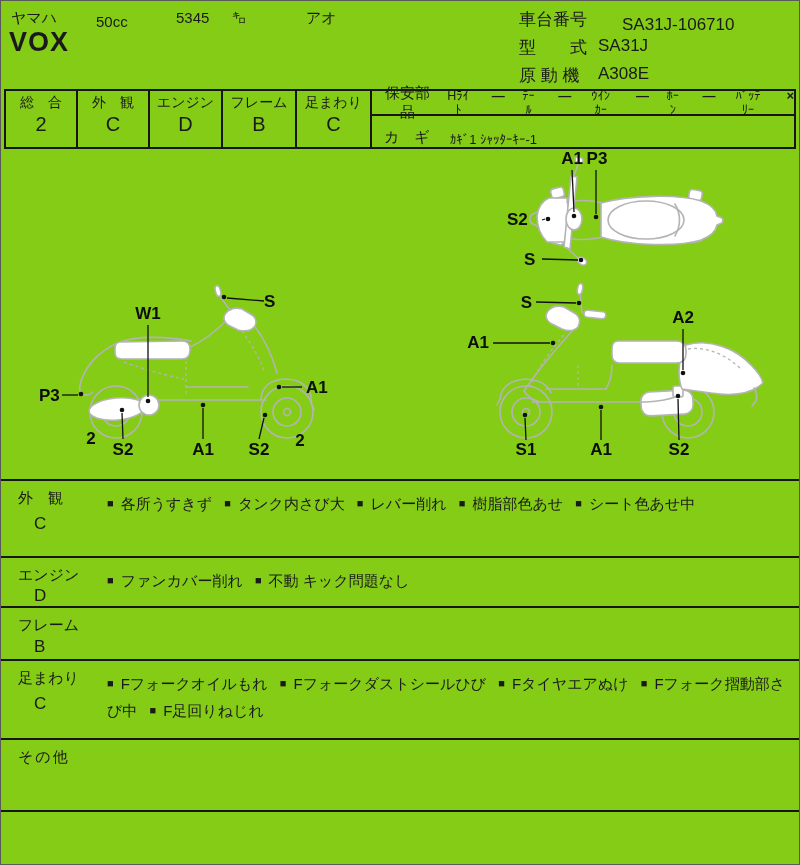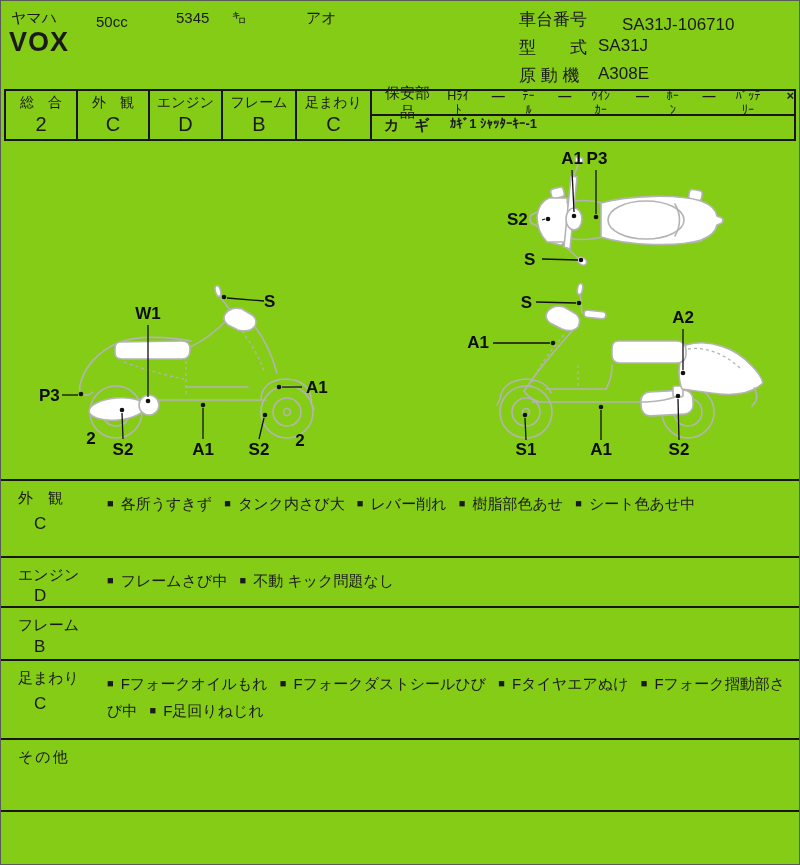--- a/index.html
+++ b/index.html
@@ -6,29 +6,29 @@
   body{width:800px;height:865px;}
   .sheet{position:relative;width:800px;height:865px;box-sizing:border-box;
          border:1px solid #5a5a5a;background:#84cc16;overflow:hidden;
          font-family:"Liberation Sans","DejaVu Sans",sans-serif;color:#1a1a1a;}
   .abs{position:absolute;white-space:pre;}
   .t15{font-size:15px;}
   .t14{font-size:14px;}
   .t17{font-size:17px;}
   .model{font-size:27px;font-weight:700;letter-spacing:1px;text-align:center;}
   
-  .gtable{position:absolute;left:3px;top:88px;width:792px;height:52px;
+  .gtable{position:absolute;left:3px;top:88px;width:792px;height:60px;
           border:2px solid #161616;box-sizing:border-box;}
   .gcell{position:absolute;top:0;height:100%;border-left:2px solid #161616;box-sizing:border-box;text-align:center;}
   .gcell.first{border-left:none;}
   .glabel{display:block;margin-top:3px;font-size:14px;}
   .gvalue{display:block;margin-top:1px;font-size:20px;}
   .safety-row{position:absolute;left:0;right:0;top:0;height:25px;border-bottom:2px solid #161616;
               display:flex;align-items:center;padding-left:8px;box-sizing:border-box;}
-  .key-row{position:absolute;left:0;right:0;bottom:0;height:23px;display:flex;align-items:flex-start;padding-left:12px;font-weight:bold;}
+  .key-row{position:absolute;left:0;right:0;bottom:0;height:23px;display:flex;align-items:flex-end;padding-left:12px;}
   .sf-label{font-size:15px;margin-right:12px;}
   .sf-items{display:flex;gap:17px;align-items:center;}
   .sf-item{display:flex;gap:23px;align-items:baseline;}
   .sf-name{font-size:12.5px;}
   .sf-status{font-size:13px;font-weight:600;}
   .key-label{font-size:15px;margin-right:20px;}
   .key-value{font-size:13px;}
   
   .section{position:absolute;left:0;width:100%;border-top:2px solid #161616;box-sizing:border-box;}
   .sec-label{position:absolute;left:17px;top:8px;font-size:15px;}
@@ -252,21 +252,21 @@
       <span class="blk">■</span><span>レバー削れ</span>
       <span class="blk">■</span><span>樹脂部色あせ</span>
       <span class="blk">■</span><span>シート色あせ中</span>
     </div>
   </div>
 
   <div class="section" style="top:555px;height:50px;">
     <span class="sec-label">エンジン</span>
     <span class="sec-grade" style="top:28px;">D</span>
     <div class="sec-items">
-      <span class="blk lead">■</span><span>フレームさび中</span>
+      <span class="blk lead">■</span><span>ファンカバー削れ</span>
       <span class="blk">■</span><span>不動 キック問題なし</span>
     </div>
   </div>
 
   <div class="section" style="top:605px;height:53px;">
     <span class="sec-label">フレーム</span>
     <span class="sec-grade" style="top:29px;">B</span>
   </div>
 
   <div class="section" style="top:658px;height:79px;">

